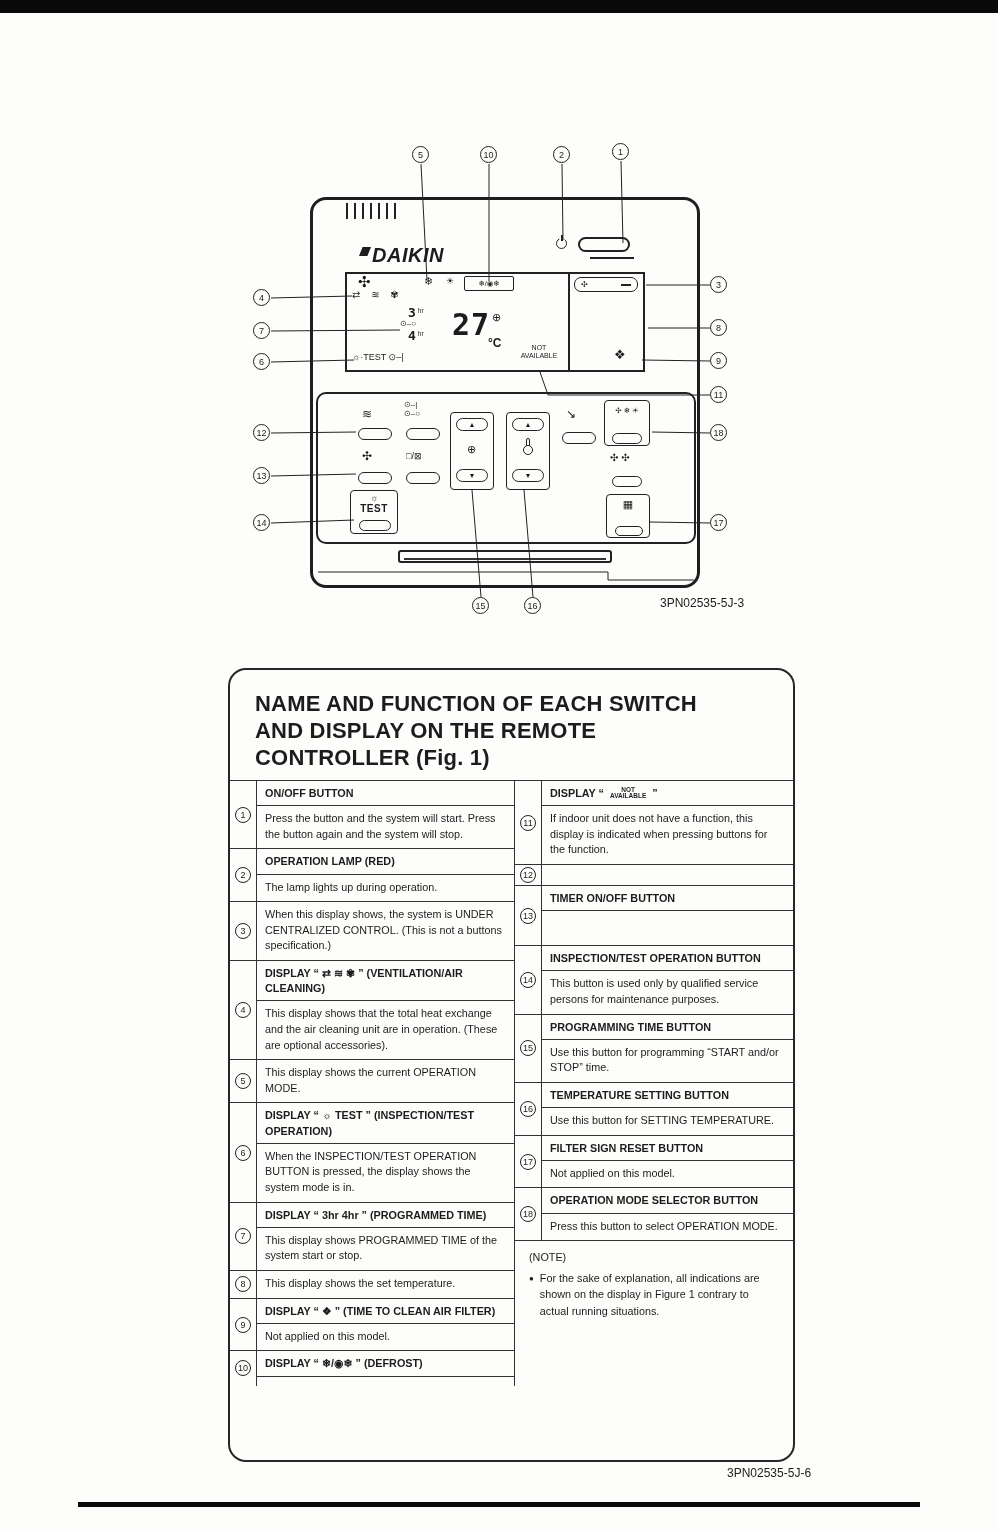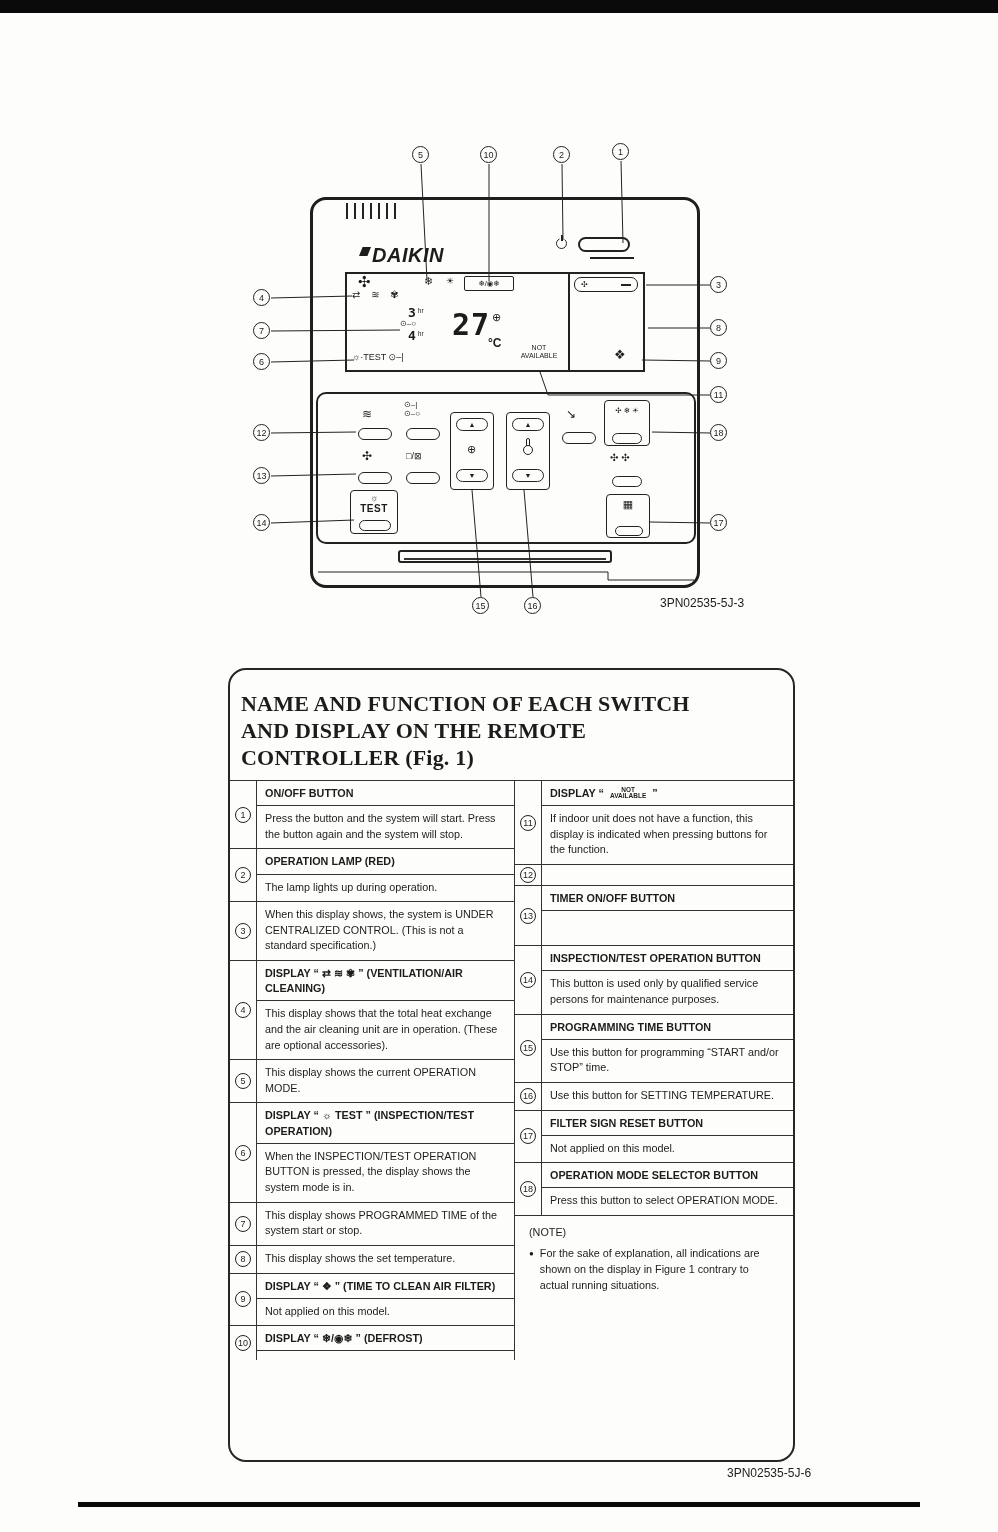--- a/index.html
+++ b/index.html
@@ -54,21 +54,21 @@
   .test-word{font-size:10px;font-weight:bold;letter-spacing:.5px}
   .slot{left:398px;top:550px;width:214px;height:13px;border:2px solid #222;border-radius:3px}
   .slot-line{left:404px;top:558px;width:202px;height:1.5px;background:#333}
   .fig-code{left:660px;top:596px;font-size:12px}
 
   .callout{position:absolute;width:17px;height:17px;border:1.3px solid #222;border-radius:50%;background:#fdfdfb;display:flex;align-items:center;justify-content:center;font-size:9px;z-index:5}
   svg.leads{position:absolute;left:0;top:0;pointer-events:none;z-index:4}
 
   
   .panel{left:228px;top:668px;width:567px;height:794px;border:2px solid #262626;border-radius:18px;background:#fdfdfb}
-  .panel-title{font-family:Liberation Serif, serif;font-weight:bold;font-size:22px;line-height:27px;padding:20px 0 0 11px;letter-spacing:.2px}
+  .panel-title{font-family:Liberation Sans, sans-serif;font-weight:bold;font-size:22px;line-height:27px;padding:20px 0 0 25px;letter-spacing:.2px}
   .tbl{position:absolute;left:0;top:110px;width:100%;display:flex;align-items:flex-start}
   .col{display:flex;flex-direction:column}
   #col-left{width:285px;border-right:1px solid #333}
   #col-right{flex:1}
   .t-item{display:flex;border-top:1px solid #333}
   .t-num{width:27px;border-right:1px solid #333;display:flex;align-items:center;justify-content:center;flex:none}
   .circ{width:16px;height:16px;border:1px solid #222;border-radius:50%;display:flex;align-items:center;justify-content:center;font-size:9px}
   .t-body{flex:1;min-width:0}
   .t-name{font-size:10.8px;font-weight:bold;line-height:1.4;padding:5px 8px 4px;border-bottom:1px solid #333}
   .t-desc{font-size:10.8px;line-height:1.45;padding:5px 8px 6px;min-height:14px}
@@ -270,21 +270,21 @@
           <div class="t-body">
             <div class="t-name">OPERATION LAMP (RED)</div>
             <div class="t-desc">The lamp lights up during operation.</div>
           </div>
         </div>
         <div class="t-item">
           <div class="t-num">
             <span class="circ">3</span>
           </div>
           <div class="t-body">
-            <div class="t-desc">When this display shows, the system is UNDER CENTRALIZED CONTROL. (This is not a standard specification.)</div>
+            <div class="t-desc">When this display shows, the system is UNDER CENTRALIZED CONTROL. (This is not a buttons specification.)</div>
           </div>
         </div>
         <div class="t-item">
           <div class="t-num">
             <span class="circ">4</span>
           </div>
           <div class="t-body">
             <div class="t-name">DISPLAY “ ⇄ ≋ ✾ ” (VENTILATION/AIR CLEANING)</div>
             <div class="t-desc">This display shows that the total heat exchange and the air cleaning unit are in operation. (These are optional accessories).</div>
           </div>
@@ -304,20 +304,21 @@
           <div class="t-body">
             <div class="t-name">DISPLAY “ ☼ TEST ” (INSPECTION/TEST OPERATION)</div>
             <div class="t-desc">When the INSPECTION/TEST OPERATION BUTTON is pressed, the display shows the system mode is in.</div>
           </div>
         </div>
         <div class="t-item">
           <div class="t-num">
             <span class="circ">7</span>
           </div>
           <div class="t-body">
+            <div class="t-name">DISPLAY “ 3hr 4hr ” (PROGRAMMED TIME)</div>
             <div class="t-desc">This display shows PROGRAMMED TIME of the system start or stop.</div>
           </div>
         </div>
         <div class="t-item">
           <div class="t-num">
             <span class="circ">8</span>
           </div>
           <div class="t-body">
             <div class="t-desc">This display shows the set temperature.</div>
           </div>
@@ -387,20 +388,21 @@
           <div class="t-body">
             <div class="t-name">PROGRAMMING TIME BUTTON</div>
             <div class="t-desc">Use this button for programming “START and/or STOP” time.</div>
           </div>
         </div>
         <div class="t-item">
           <div class="t-num">
             <span class="circ">16</span>
           </div>
           <div class="t-body">
+            <div class="t-name">TEMPERATURE SETTING BUTTON</div>
             <div class="t-desc">Use this button for SETTING TEMPERATURE.</div>
           </div>
         </div>
         <div class="t-item">
           <div class="t-num">
             <span class="circ">17</span>
           </div>
           <div class="t-body">
             <div class="t-name">FILTER SIGN RESET BUTTON</div>
             <div class="t-desc">Not applied on this model.</div>

